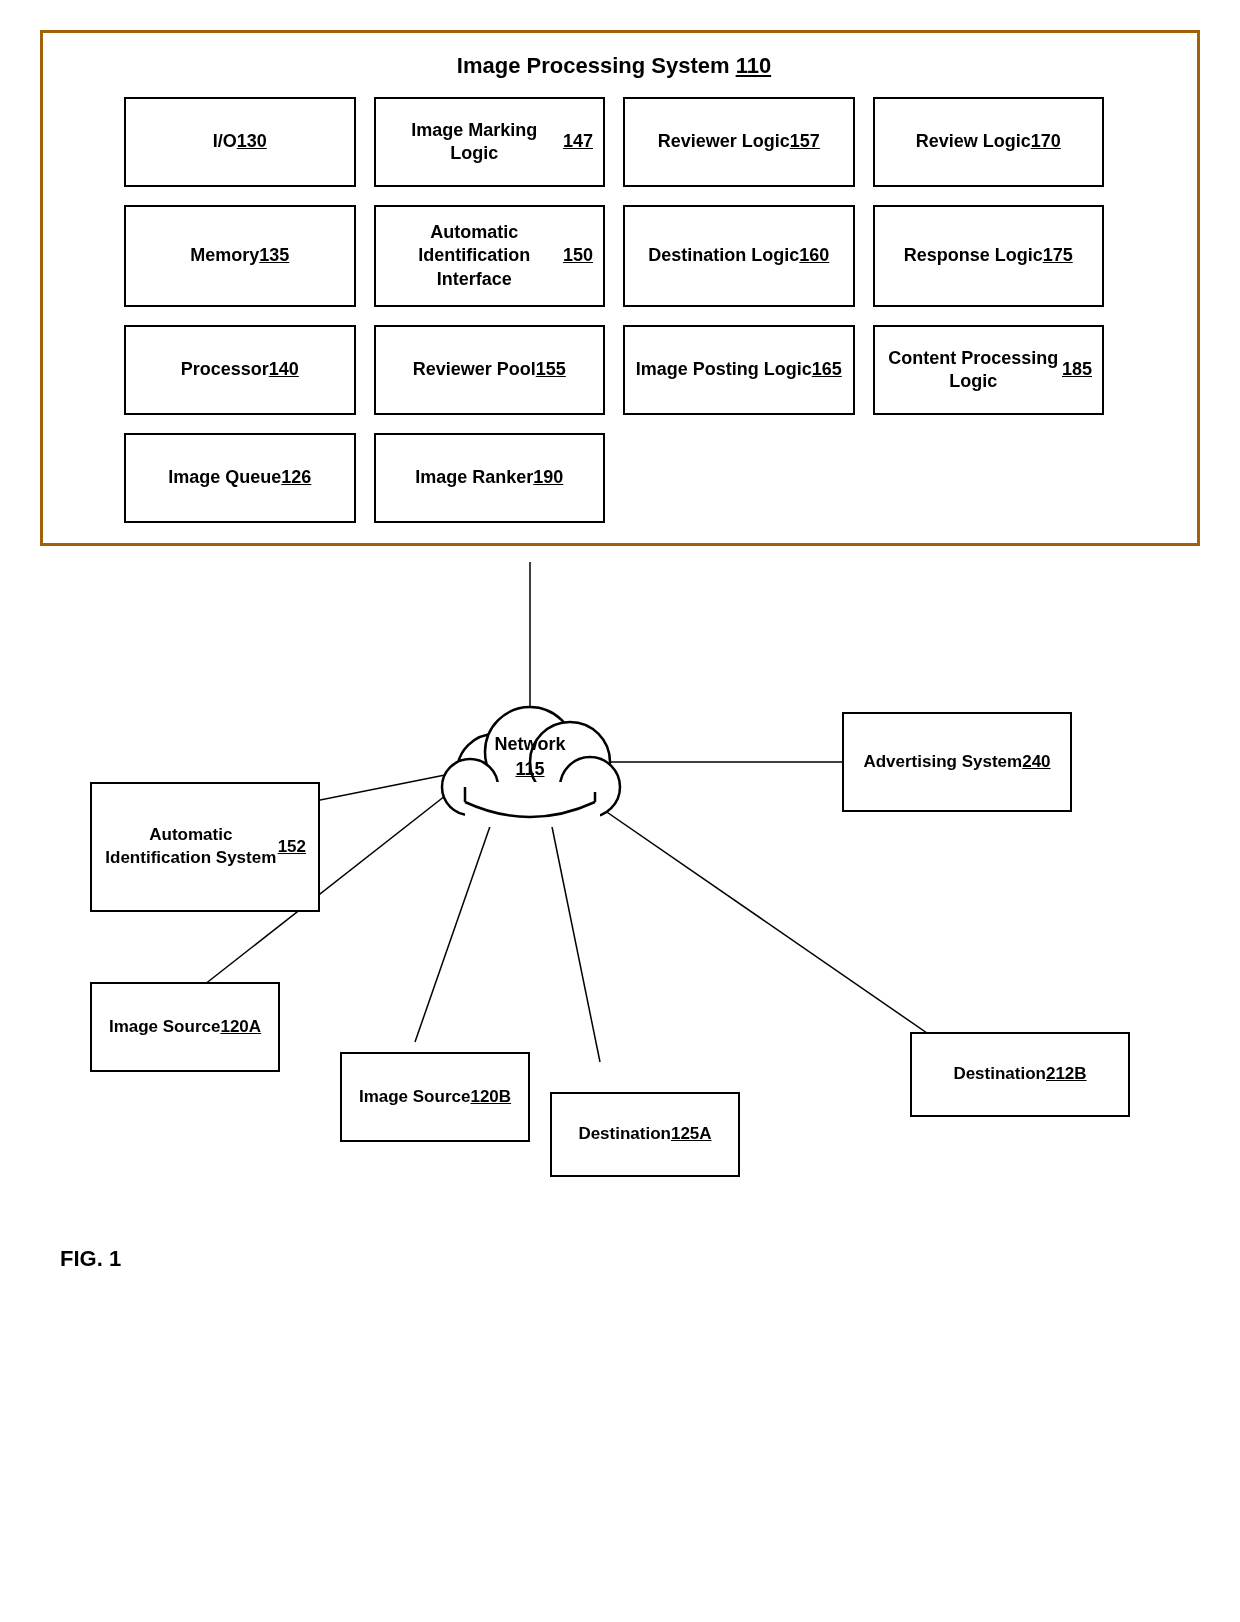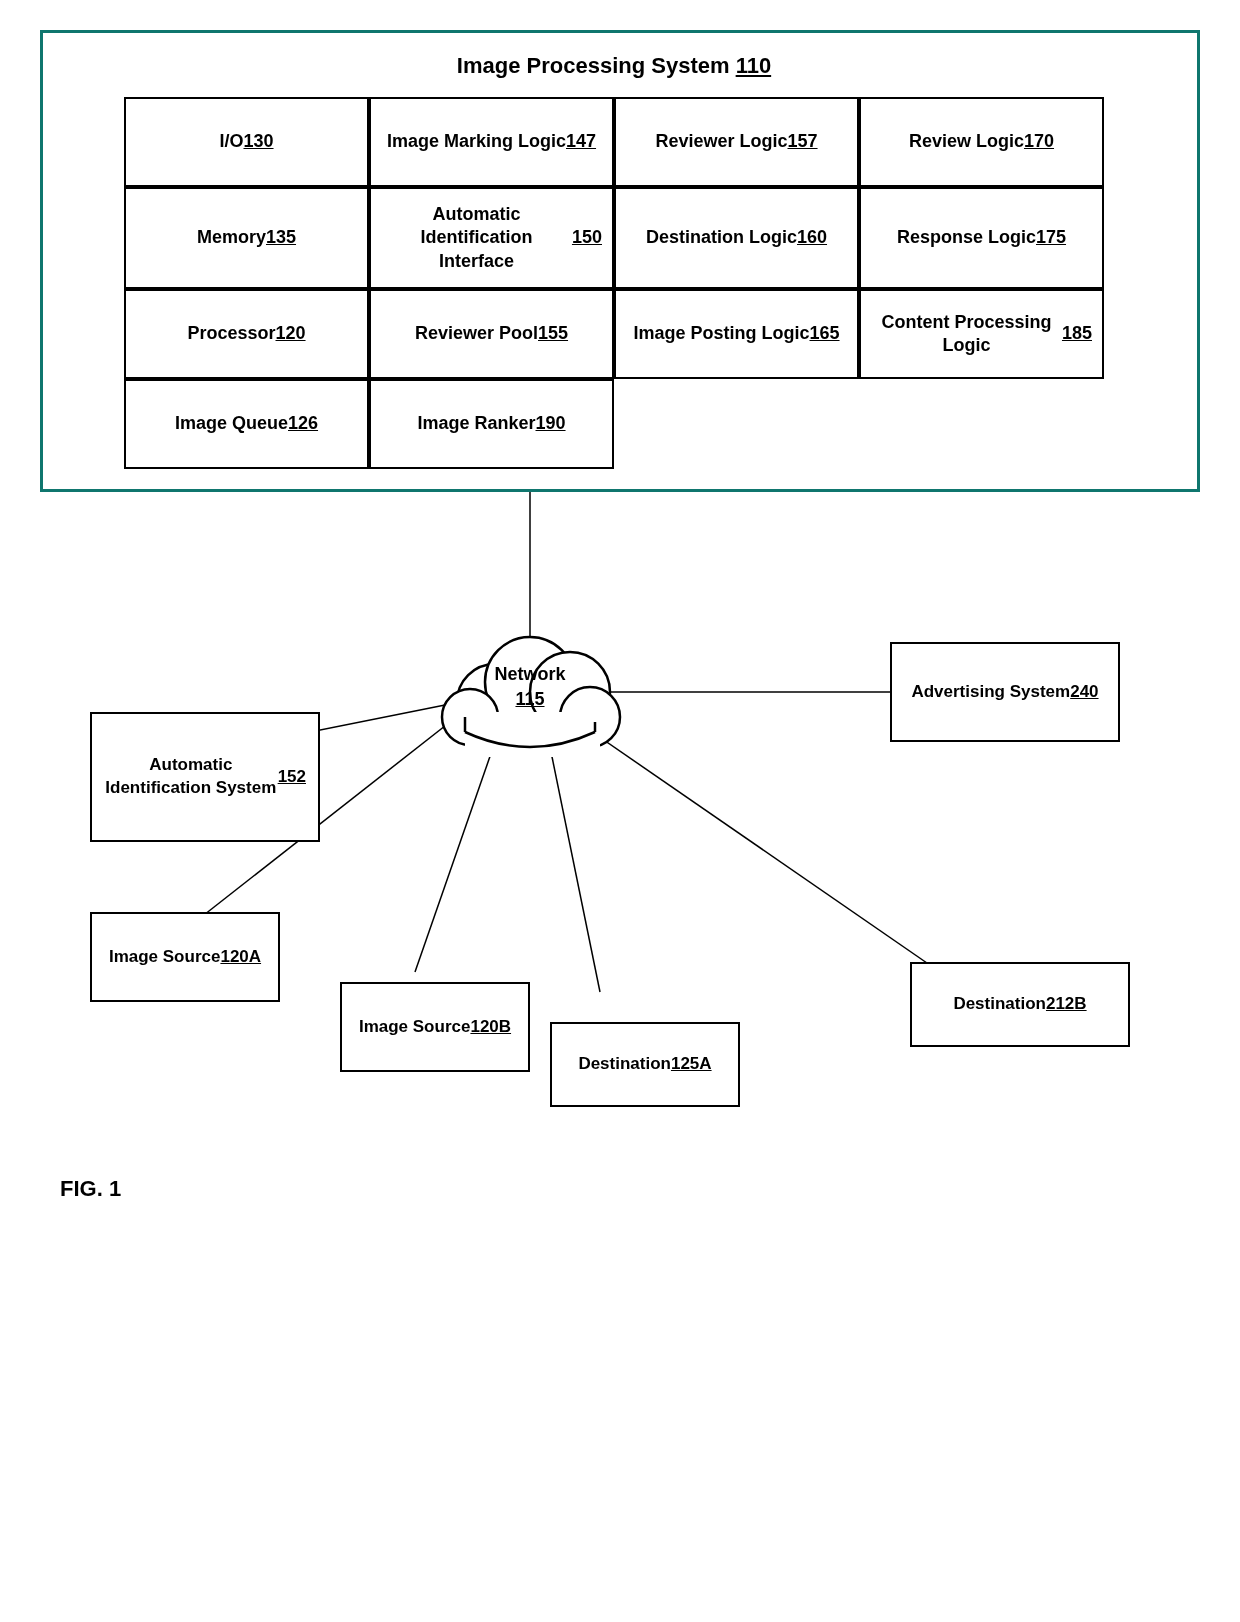--- a/index.html
+++ b/index.html
@@ -12,41 +12,41 @@
       overflow-x: hidden;
     }
 
     .page {
       width: 1240px;
       padding: 30px 40px;
     }
 
     
     .system-box {
-      border: 3px solid #0f766e;
+      border: 3px solid #a16207;
       padding: 20px 32px 20px 20px;
-      margin-bottom: 0;
+      margin-bottom: 16px;
       position: relative;
     }
 
     .system-title {
       text-align: center;
       font-size: 22px;
       font-weight: bold;
       margin-bottom: 18px;
     }
 
     .system-title span {
       text-decoration: underline;
     }
 
     .grid {
       display: grid;
       grid-template-columns: repeat(4, 1fr);
-      gap: 0;
+      gap: 18px;
       max-width: 980px;
       margin: 0 auto;
     }
 
     .cell {
       border: 2.5px solid #000;
       padding: 14px 10px;
       text-align: center;
       font-size: 18px;
       font-weight: bold;
@@ -153,21 +153,21 @@
       <div class="cell">I/O<br><span>130</span></div>
       <div class="cell">Image Marking Logic <span>147</span></div>
       <div class="cell">Reviewer Logic <span>157</span></div>
       <div class="cell">Review Logic <span>170</span></div>
 
       <div class="cell">Memory <span>135</span></div>
       <div class="cell">Automatic Identification Interface <span>150</span></div>
       <div class="cell">Destination Logic <span>160</span></div>
       <div class="cell">Response Logic <span>175</span></div>
 
-      <div class="cell">Processor <span>120</span></div>
+      <div class="cell">Processor <span>140</span></div>
       <div class="cell">Reviewer Pool <span>155</span></div>
       <div class="cell">Image Posting Logic <span>165</span></div>
       <div class="cell">Content Processing Logic <span>185</span></div>
 
       <div class="cell">Image Queue <span>126</span></div>
       <div class="cell">Image Ranker <span>190</span></div>
       <div class="cell cell-empty"></div>
       <div class="cell cell-empty"></div>
 
     </div>
@@ -212,21 +212,21 @@
       </svg>
       <div class="cloud-text">
         Network<br><span>115</span>
       </div>
     </div>
 
     <div class="node" style="left: 50px; top: 220px; width: 230px; min-height: 130px;">
       Automatic Identification System <span>152</span>
     </div>
 
-    <div class="node" style="left: 850px; top: 150px; width: 230px; min-height: 100px;">
+    <div class="node" style="left: 802px; top: 150px; width: 230px; min-height: 100px;">
       Advertising System <span>240</span>
     </div>
 
     <div class="node" style="left: 50px; top: 420px; width: 190px; min-height: 90px;">
       Image Source <span>120A</span>
     </div>
 
     <div class="node" style="left: 300px; top: 490px; width: 190px; min-height: 90px;">
       Image Source <span>120B</span>
     </div>

